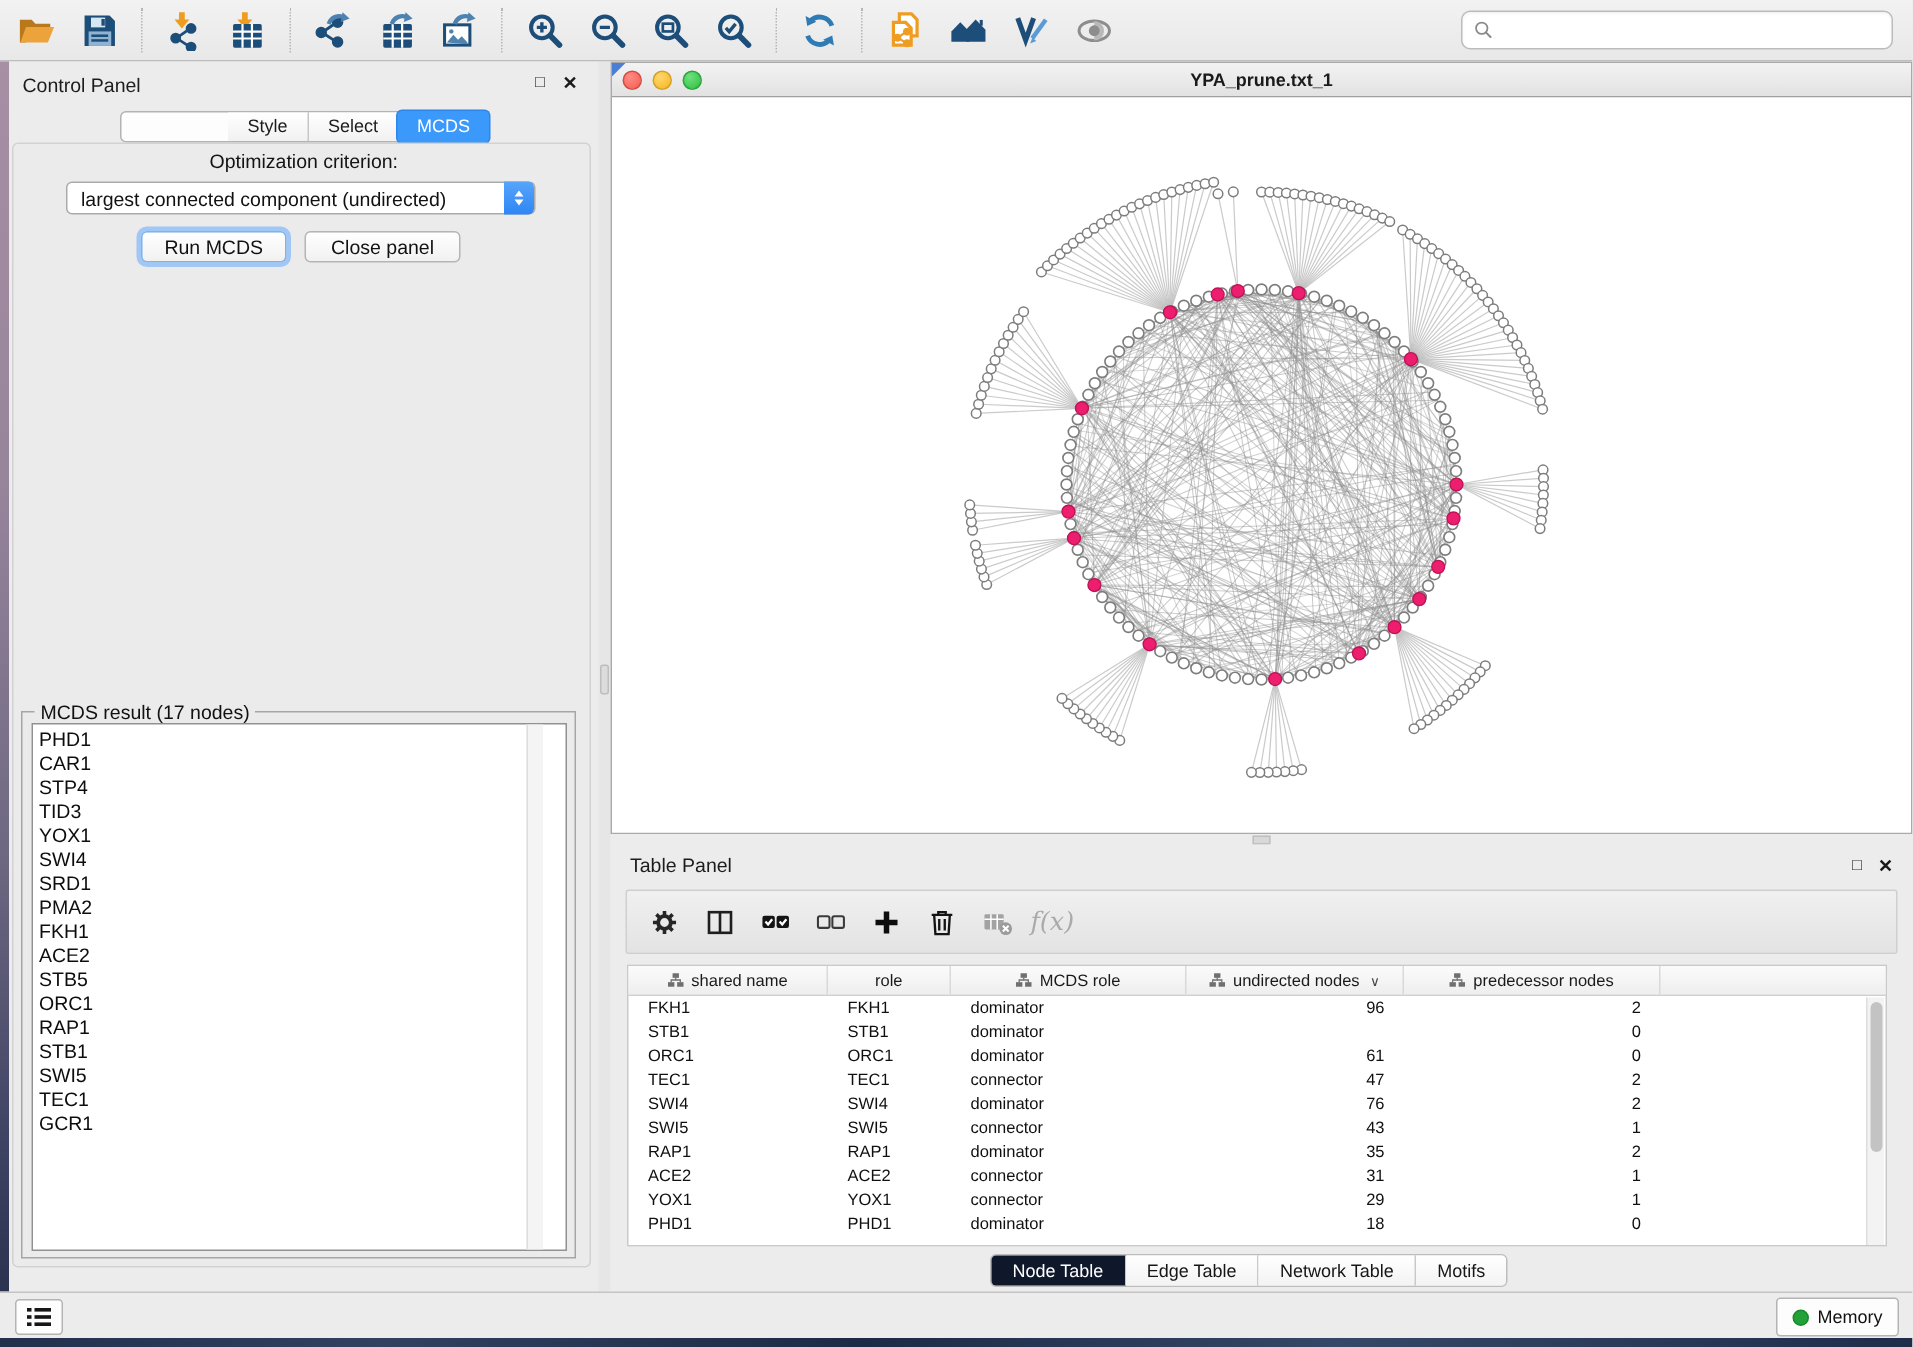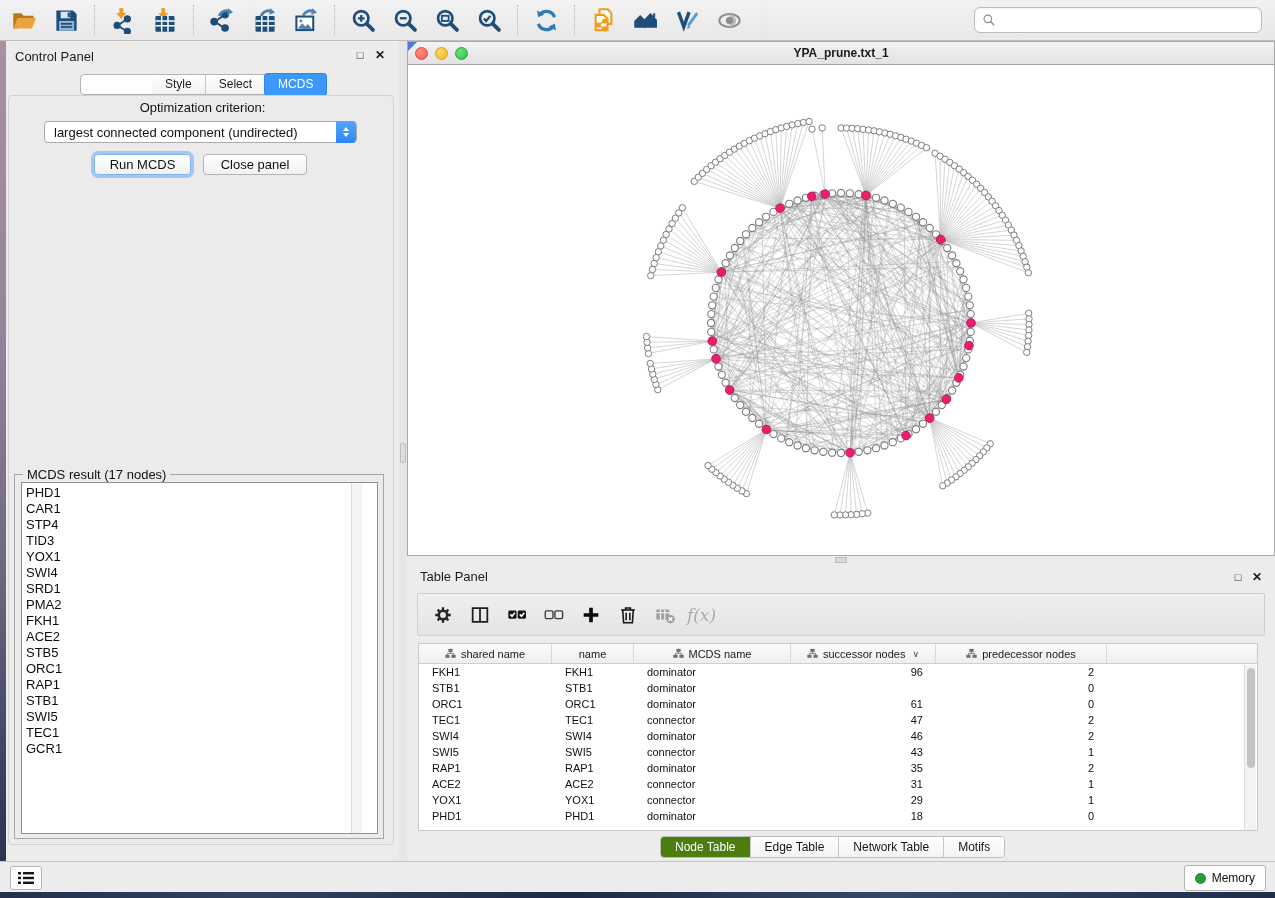--- a/index.html
+++ b/index.html
@@ -79,21 +79,21 @@
   .th .sort { font-size:9px; color:#444; margin-left:2px; }
   .tr { display:flex; height:16px; }
   .td { font-size:11px; color:#101010; line-height:16px; padding:0 13px; white-space:nowrap; overflow:hidden; }
   .td.num { text-align:right; }
   #tbl-scroll { position:absolute; right:1px; top:21px; width:12px; height:165px; background:#f3f3f3; border-left:1px solid #ddd; }
   #tbl-thumb { position:absolute; left:1.5px; top:3px; width:8px; height:100px; background:#c3c3c3; border-radius:4px; }
   #tbl-tabs { position:absolute; left:253px; top:273px; height:22px; display:flex; border:1px solid #bdbdbd; border-radius:4px; background:#fff; }
   .tbl-tab { padding:0 14px; font-size:12px; line-height:20px; color:#161616; border-right:1px solid #c9c9c9; background:linear-gradient(#fff,#f3f3f3); cursor:default; }
   .tbl-tab:first-child { border-radius:3px 0 0 3px; }
   .tbl-tab:last-child { border-right:none; border-radius:0 3px 3px 0; }
-  .tbl-tab.active { background:#4d7c0f; color:#fff; }
+  .tbl-tab.active { background:#0f172a; color:#fff; }
 
   
   #status-bar { left:0; top:861px; width:1275px; height:31px; background:#ececec; border-top:1px solid #c4c4c4; }
   #list-btn { position:absolute; left:10px; top:4px; width:32px; height:24px; background:#fdfdfd; border:1px solid #b4b4b4; border-radius:3px; display:flex; align-items:center; justify-content:center; cursor:default; }
   #memory-btn { position:absolute; right:9px; top:3px; height:26px; background:#fdfdfd; border:1px solid #b4b4b4; border-radius:3px; display:flex; align-items:center; gap:6px; padding:0 10px; font-size:12px; color:#111; cursor:default; }
   #mem-dot { width:11px; height:11px; border-radius:50%; background:#22a139; border:1px solid #178a2c; }
 </style>
 </head>
 <body>
 
@@ -1232,43 +1232,43 @@
               <g fill="#6f6f6f">
                 <rect x="4" y="1" width="5" height="3.6"></rect>
                 <rect x="0.4" y="8" width="5" height="3.6"></rect>
                 <rect x="7.6" y="8" width="5" height="3.6"></rect>
               </g>
               <path d="M6.5 4.6v1.7M2.9 8V6.3h7.2V8" stroke="#6f6f6f" fill="none"></path>
             </svg>
             <span>shared name</span>
           </div>
           <div class="th" style="width: 82px;">
-            <span>name</span>
+            <span>role</span>
           </div>
           <div class="th" style="width: 157px;">
             <svg viewBox="0 0 13 13">
               <g fill="#6f6f6f">
                 <rect x="4" y="1" width="5" height="3.6"></rect>
                 <rect x="0.4" y="8" width="5" height="3.6"></rect>
                 <rect x="7.6" y="8" width="5" height="3.6"></rect>
               </g>
               <path d="M6.5 4.6v1.7M2.9 8V6.3h7.2V8" stroke="#6f6f6f" fill="none"></path>
             </svg>
-            <span>MCDS name</span>
+            <span>MCDS role</span>
           </div>
           <div class="th" style="width: 145px;">
             <svg viewBox="0 0 13 13">
               <g fill="#6f6f6f">
                 <rect x="4" y="1" width="5" height="3.6"></rect>
                 <rect x="0.4" y="8" width="5" height="3.6"></rect>
                 <rect x="7.6" y="8" width="5" height="3.6"></rect>
               </g>
               <path d="M6.5 4.6v1.7M2.9 8V6.3h7.2V8" stroke="#6f6f6f" fill="none"></path>
             </svg>
-            <span>successor nodes</span>
+            <span>undirected nodes</span>
             <span class="sort">∨</span>
           </div>
           <div class="th" style="width: 171px;">
             <svg viewBox="0 0 13 13">
               <g fill="#6f6f6f">
                 <rect x="4" y="1" width="5" height="3.6"></rect>
                 <rect x="0.4" y="8" width="5" height="3.6"></rect>
                 <rect x="7.6" y="8" width="5" height="3.6"></rect>
               </g>
               <path d="M6.5 4.6v1.7M2.9 8V6.3h7.2V8" stroke="#6f6f6f" fill="none"></path>
@@ -1303,21 +1303,21 @@
             <div class="td" style="width: 133px;">TEC1</div>
             <div class="td" style="width: 82px;">TEC1</div>
             <div class="td" style="width: 157px;">connector</div>
             <div class="td num" style="width: 145px;">47</div>
             <div class="td num" style="width: 171px;">2</div>
           </div>
           <div class="tr">
             <div class="td" style="width: 133px;">SWI4</div>
             <div class="td" style="width: 82px;">SWI4</div>
             <div class="td" style="width: 157px;">dominator</div>
-            <div class="td num" style="width: 145px;">46</div>
+            <div class="td num" style="width: 145px;">76</div>
             <div class="td num" style="width: 171px;">2</div>
           </div>
           <div class="tr">
             <div class="td" style="width: 133px;">SWI5</div>
             <div class="td" style="width: 82px;">SWI5</div>
             <div class="td" style="width: 157px;">connector</div>
             <div class="td num" style="width: 145px;">43</div>
             <div class="td num" style="width: 171px;">1</div>
           </div>
           <div class="tr">

